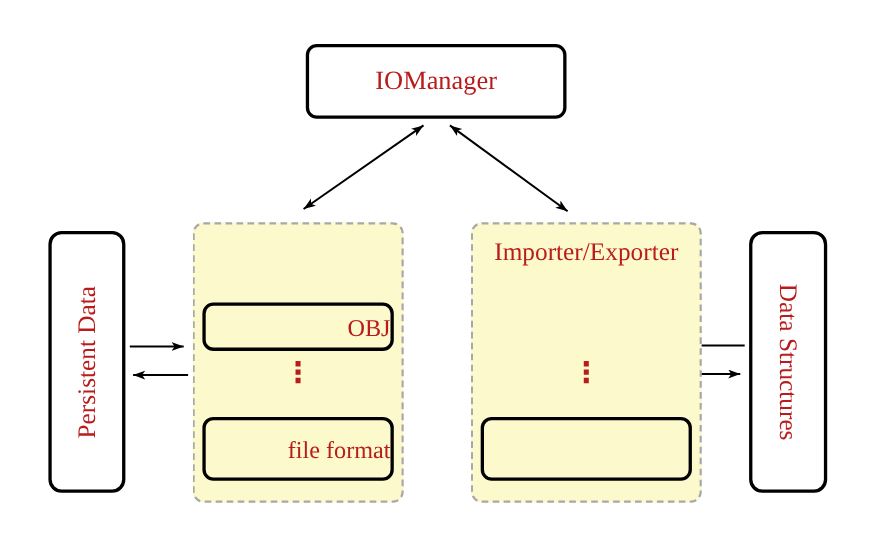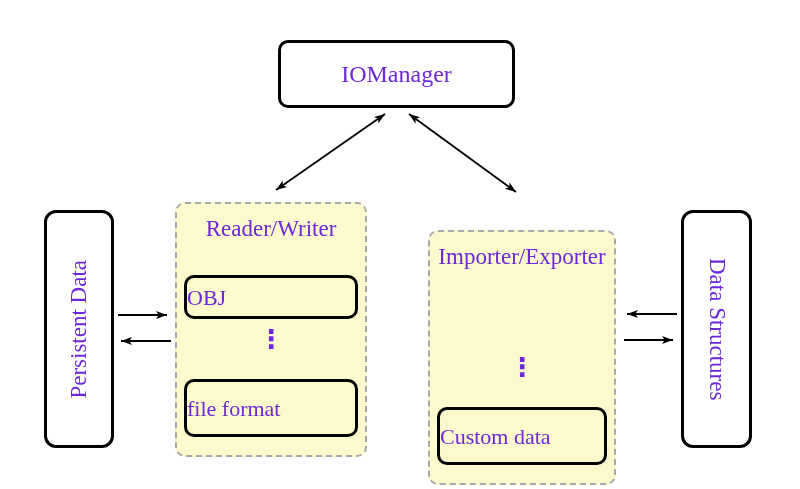--- a/index.html
+++ b/index.html
@@ -6,21 +6,21 @@
     margin: 0;
     padding: 0;
     background: #ffffff;
   }
   .canvas {
     position: relative;
     width: 800px;
     height: 489px;
     background: #ffffff;
     font-family: "Liberation Serif", "DejaVu Serif", serif;
-    color: #6d28d9;
+    color: #b91c1c;
     overflow: hidden;
   }
   .arrow-layer {
     position: absolute;
     left: 0; top: 0;
     width: 800px;
     height: 489px;
     pointer-events: none;
   }
   
@@ -63,39 +63,39 @@
   }
   
   .group {
     position: absolute;
     box-sizing: border-box;
     background: #fcf9cd;
     border: 2px dashed #a8a8a8;
     border-radius: 10px;
   }
   .group-left  { left: 175px; top: 202px; width: 192px; height: 255px; }
-  .group-right { left: 428px; top: 202px; width: 188px; height: 255px; margin-top: 28px; }
+  .group-right { left: 428px; top: 202px; width: 210px; height: 255px; }
   .group-label {
     position: absolute;
     left: 0; right: 0;
     top: 12px;
     text-align: center;
     font-size: 23px;
     white-space: nowrap;
   }
   .inner-node {
     position: absolute;
     left: 7px; right: 7px;
     box-sizing: border-box;
     background: #fcf9cd;
     border: 3px solid #000000;
     border-radius: 10px;
     display: flex;
     flex-direction: column;
-    align-items: flex-start;
+    align-items: flex-end;
     justify-content: center;
     font-size: 22px;
     line-height: 27px;
     text-align: center;
   }
   .inner-top    { top: 71px;  height: 44px; }
   .inner-bottom { top: 175px; height: 58px; }
   .vdots {
     position: absolute;
     left: 0; right: 0;
@@ -132,31 +132,29 @@
 
   <div class="vnode vnode-left">
     <span class="vtext-up">Persistent Data</span>
   </div>
 
   <div class="vnode vnode-right">
     <span class="vtext-down">Data Structures</span>
   </div>
 
   <div class="group group-left">
-    <div class="group-label">Reader/Writer</div>
     <div class="inner-node inner-top">
       <span>OBJ</span>
     </div>
     <div class="vdots">⋮</div>
     <div class="inner-node inner-bottom">
       <span>file format</span>
     </div>
   </div>
 
   <div class="group group-right">
     <div class="group-label">Importer/Exporter</div>
     <div class="vdots">⋮</div>
     <div class="inner-node inner-bottom">
-      <span>Custom data</span>
     </div>
   </div>
 
 </div>
 
 </body></html>

